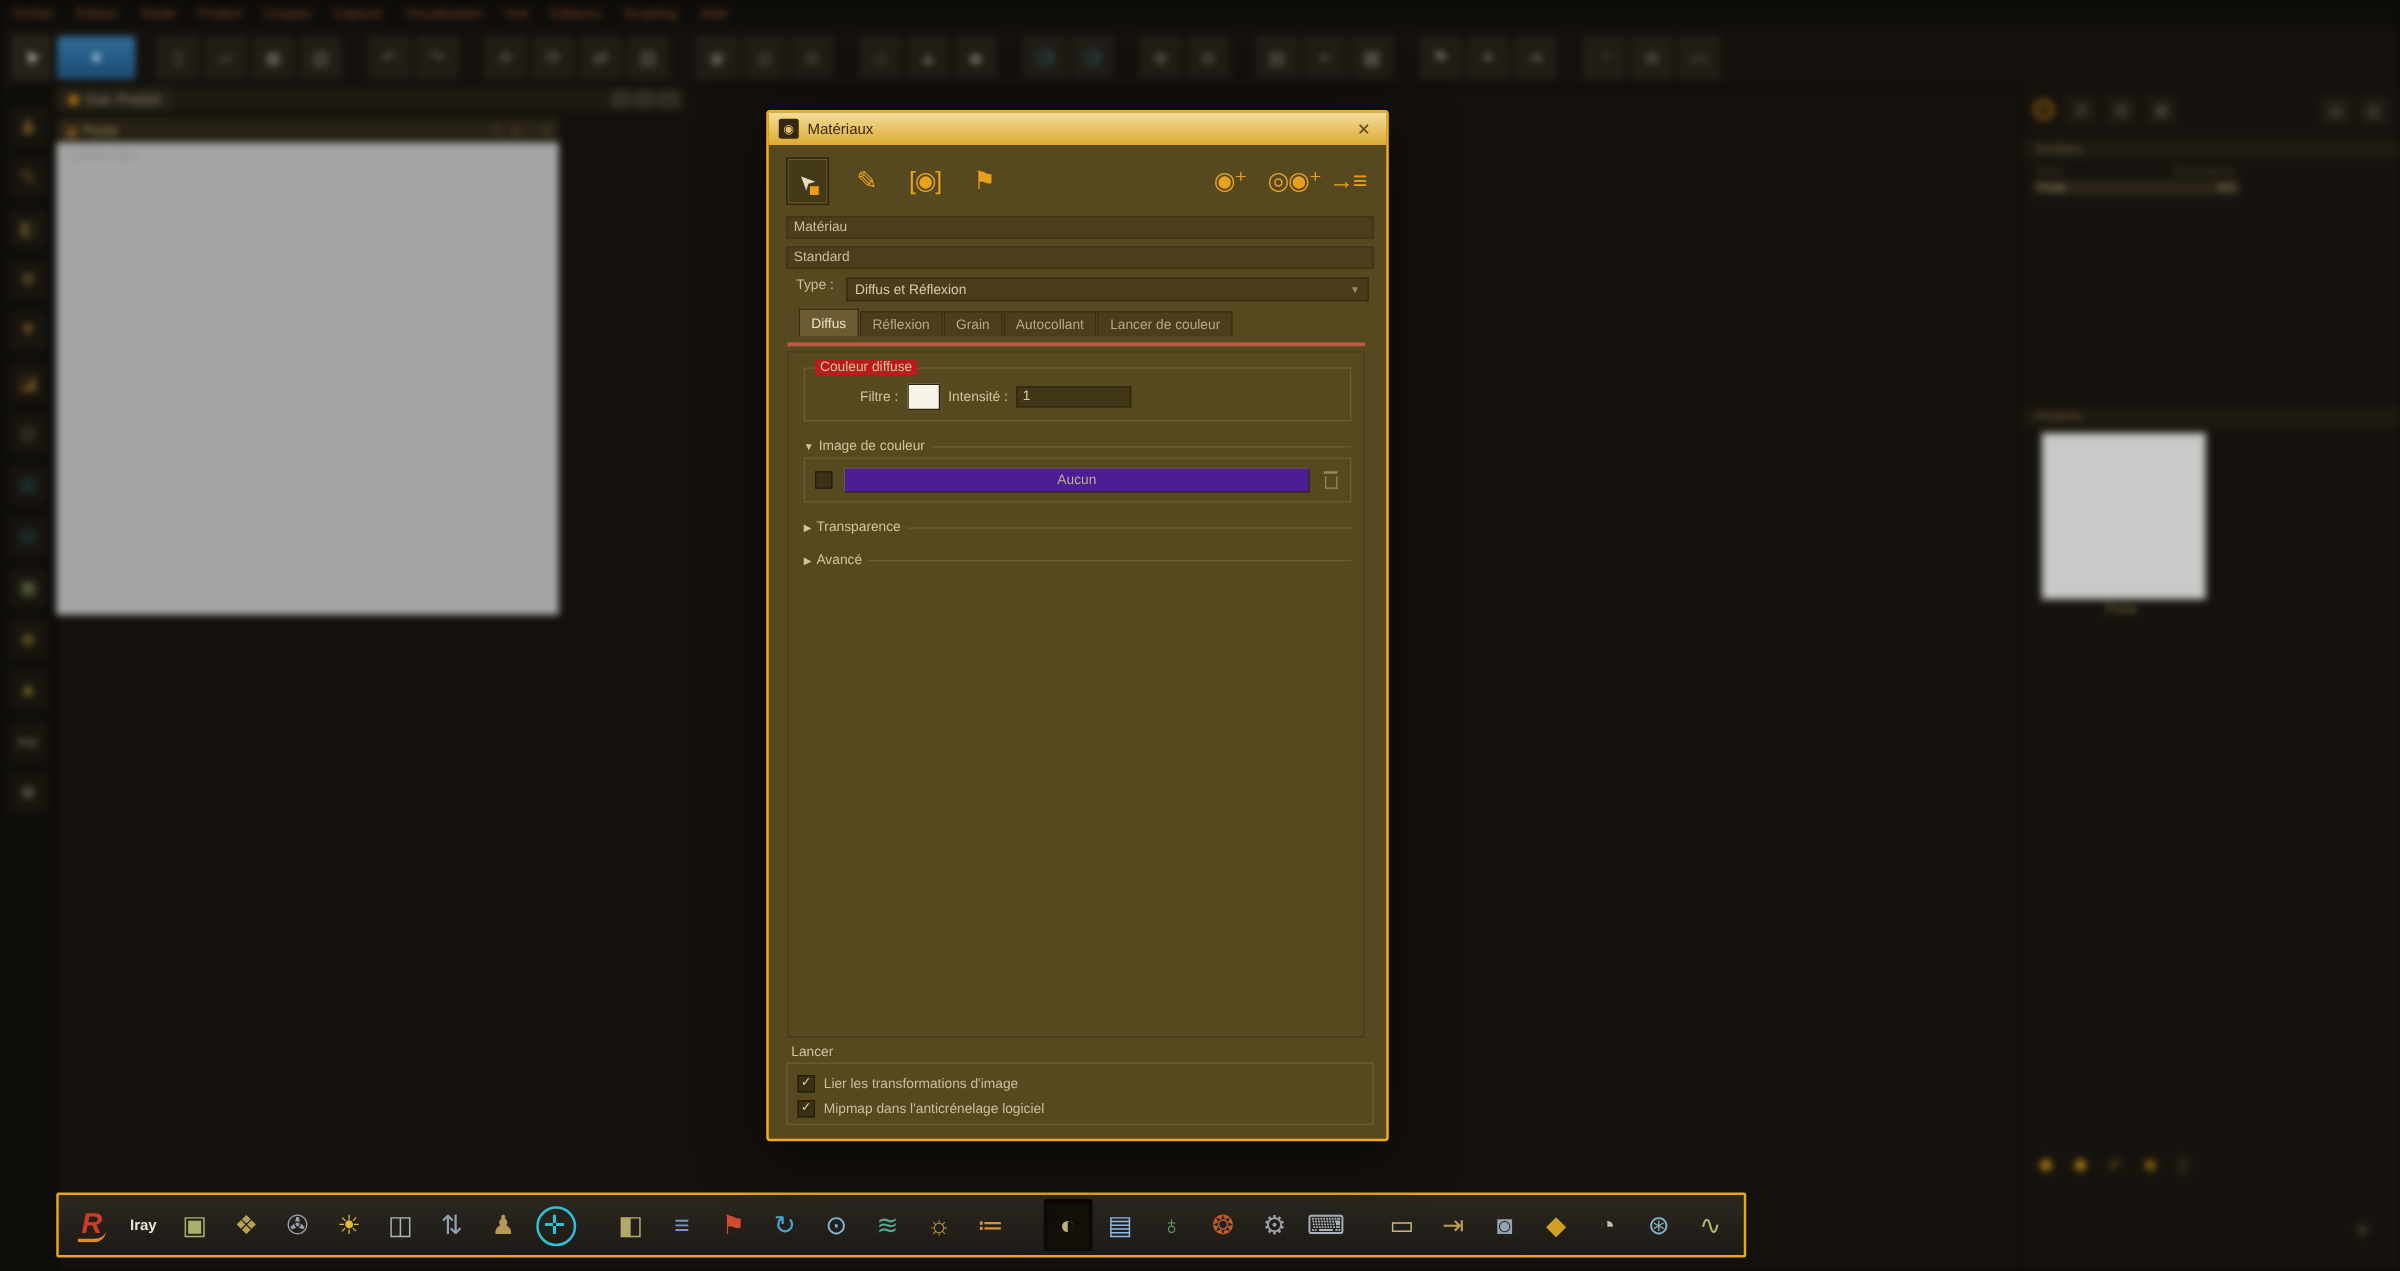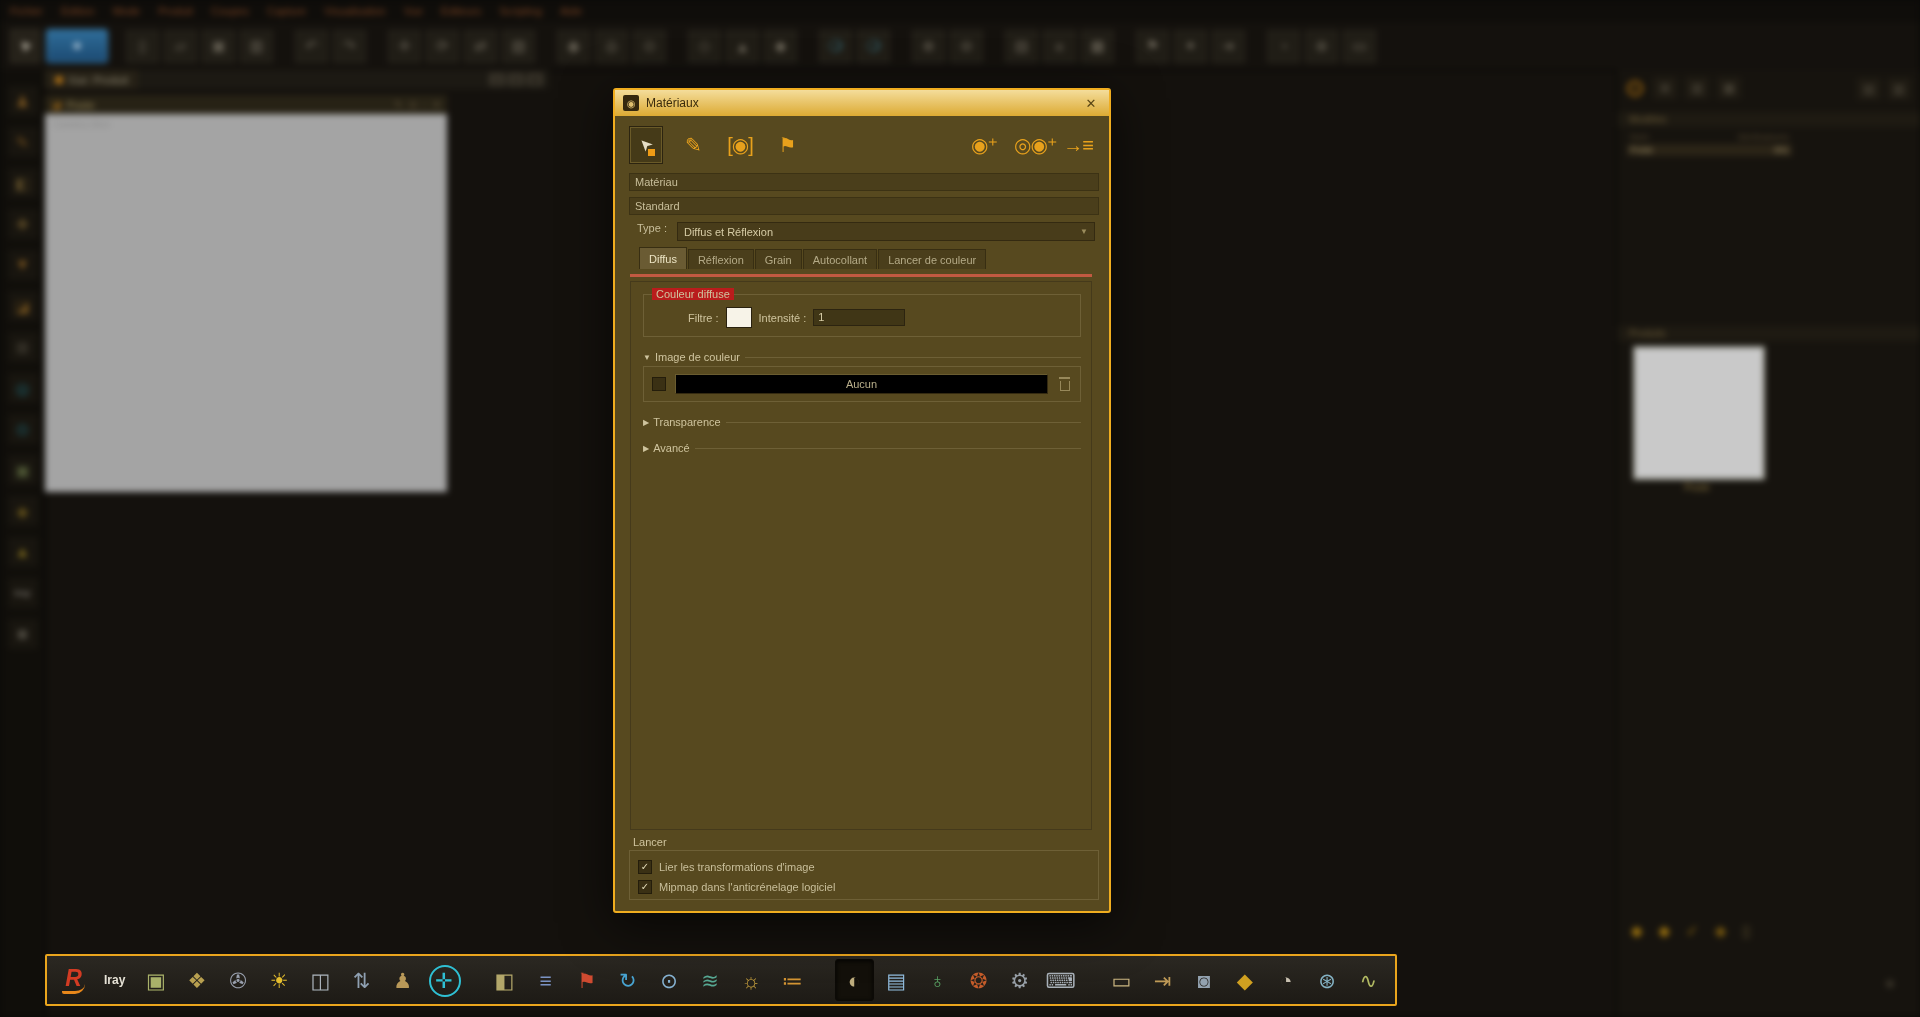--- a/index.html
+++ b/index.html
@@ -117,21 +117,21 @@
   .gd-row{display:flex;align-items:center;gap:7px;margin-left:36px;}
   .swatch{width:24px;height:19px;background:#f7f3e8;border:1px solid #29210f;}
   .intensity{width:92px;height:17px;box-sizing:border-box;background:#403616;border:1px solid #2c2410;
     color:#d6cca6;padding:1px 0 0 4px;}
   .cgroup-head{display:flex;align-items:center;margin:14px 10px 0 12px;color:#cfc49e;}
   .cgroup-head .tri{font-size:8px;margin-right:4px;}
   .cgroup-head .line{flex:1;border-top:1px solid #6e6036;margin-left:5px;}
   .igroup-box{margin:3px 10px 0 12px;border:1px solid #6e6036;padding:7px 8px;display:flex;align-items:center;gap:9px;}
   .checkbox{width:12px;height:12px;background:#3a3014;border:1px solid #241d0b;display:grid;place-items:center;flex:none;}
   .chk{font-style:normal;font-size:10px;color:#e3dbb9;line-height:1;}
-  .aucun-btn{flex:1;height:20px;line-height:18px;box-sizing:border-box;text-align:center;background:#000000;
+  .aucun-btn{flex:1;height:20px;line-height:18px;box-sizing:border-box;text-align:center;background:#4c1d95;
     border:1px solid;border-color:#6a5c30 #342a11 #342a11 #6a5c30;color:#b9af8b;}
   .trash{position:relative;width:15px;height:16px;display:inline-block;flex:none;}
   .trash i{position:absolute;display:block;}
   .trash .lid{top:1px;left:2px;width:11px;height:2px;background:#97885a;}
   .trash .can{top:5px;left:3px;width:8px;height:9px;border:1px solid #97885a;border-top:none;}
 
   .options-head{position:absolute;left:18px;top:746px;color:#cfc49e;}
   .options-box{position:absolute;left:14px;top:760px;width:470px;height:50px;box-sizing:border-box;
     border:1px solid #6e6036;padding:3px 8px;}
   .opt-row{display:flex;align-items:center;gap:7px;margin-top:6px;color:#c9bf9b;}

